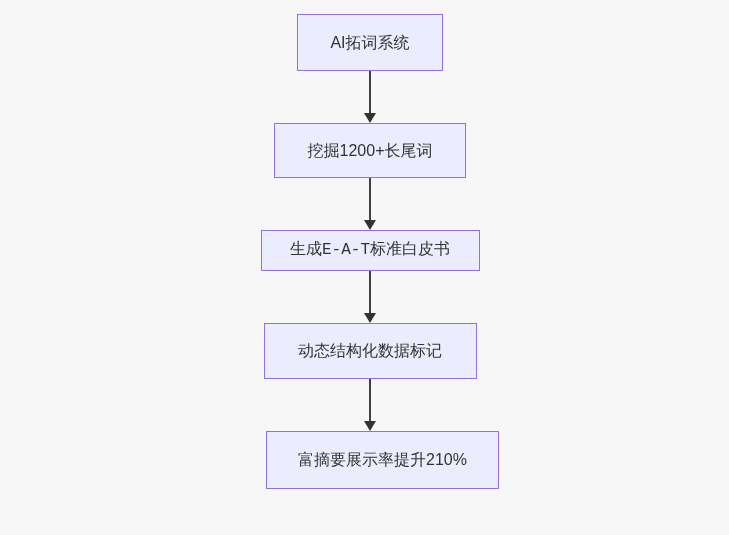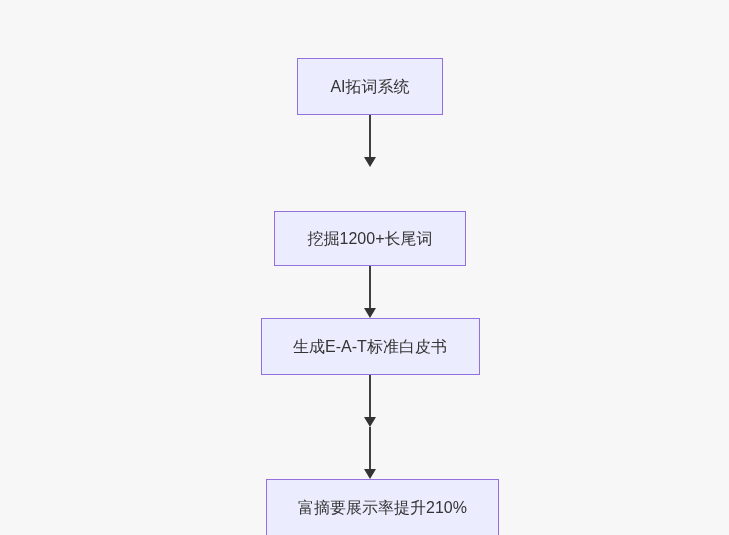--- a/index.html
+++ b/index.html
@@ -26,23 +26,23 @@
   .node {
     box-sizing: border-box;
     background: #ECECFF;
     border: 1.5px solid #9370DB;
     height: 56px;
     display: flex;
     align-items: center;
     justify-content: center;
     padding: 0 12px;
   }
-  .node-1 { width: 146px; height: 57px; margin-top: 44px; }
-  .node-2 { width: 192px; height: 55px; margin-top: 44px; }
-  .node-3 { width: 219px; height: 57px; }
+  .node-1 { width: 146px; height: 57px; }
+  .node-2 { width: 192px; height: 55px; }
+  .node-3 { width: 219px; height: 41px; font-family: Liberation Mono, monospace; }
   .node-4 { width: 213px; height: 56px; }
   .node-5 { width: 233px; height: 58px; margin-left: 25px; }
   .node-label {
     color: #333333;
     font-size: 16px;
     line-height: 1.2;
     white-space: nowrap;
     text-align: center;
   }
   .arrow {
@@ -91,20 +91,23 @@
 
   <div class="node node-3">
     <span class="node-label">生成E-A-T标准白皮书</span>
   </div>
 
   <div class="arrow">
     <div class="arrow-line"></div>
     <div class="arrow-head"></div>
   </div>
 
+  <div class="node node-4">
+    <span class="node-label">动态结构化数据标记</span>
+  </div>
 
   <div class="arrow">
     <div class="arrow-line"></div>
     <div class="arrow-head"></div>
   </div>
 
   <div class="node node-5">
     <span class="node-label">富摘要展示率提升210%</span>
   </div>
 

